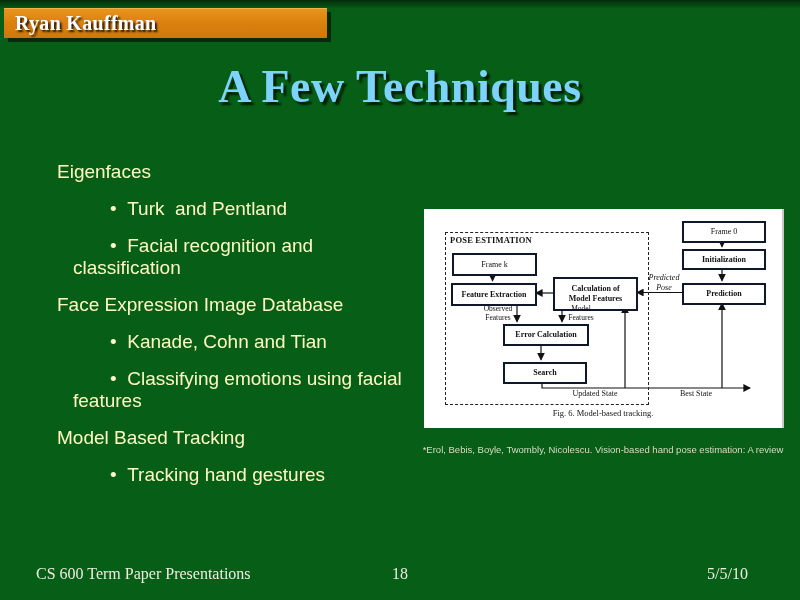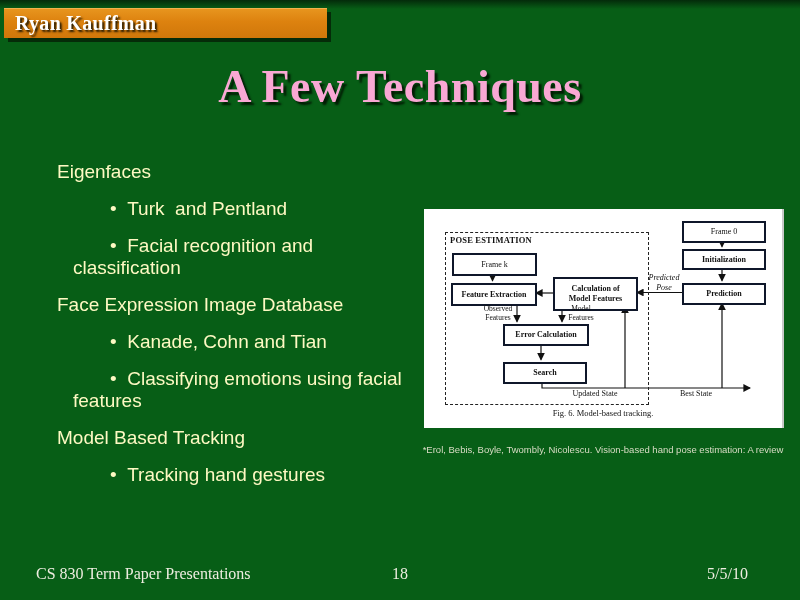--- a/index.html
+++ b/index.html
@@ -26,21 +26,21 @@
     font-weight:bold;font-size:20px;color:#FFFFFF;
     line-height:30px;padding-left:11px;display:block;
     text-shadow:2px 2px 2px rgba(20,15,0,0.9);
     letter-spacing:0.3px;
   }
   
   .title{
     position:absolute;left:0;top:60px;width:800px;
     text-align:center;
     font-family:"Liberation Serif",serif;
-    font-weight:bold;font-size:46px;color:#f9a8d4;
+    font-weight:bold;font-size:46px;color:#7dd3fc;
     text-shadow:3px 3px 2px rgba(0,18,0,0.85);
     letter-spacing:0.5px;
   }
   
   .content{
     position:absolute;left:57px;top:161px;width:352px;
     color:#fef9c3;font-size:19px;line-height:22px;
   }
   .content p{margin:0 0 15px 0;}
   .content p.lv2{margin-left:16px;text-indent:37px;}
@@ -155,17 +155,17 @@
 Pose</div>
     <div class="flabel" style="left:140px;top:180px;width:62px;font-size:8px;">Updated State</div>
     <div class="flabel" style="left:244px;top:180px;width:56px;font-size:8px;">Best State</div>
 
     <div class="fcaption">Fig. 6.  Model-based tracking.</div>
   </div>
 
   <div class="citation">*Erol, Bebis, Boyle, Twombly, Nicolescu. Vision-based hand pose estimation: A review</div>
 
   <div class="footer">
-    <span class="f-left">CS 830 Term Paper Presentations</span>
+    <span class="f-left">CS 600 Term Paper Presentations</span>
     <span class="f-center">18</span>
     <span class="f-right">5/5/10</span>
   </div>
 </div>
 
 </body></html>

